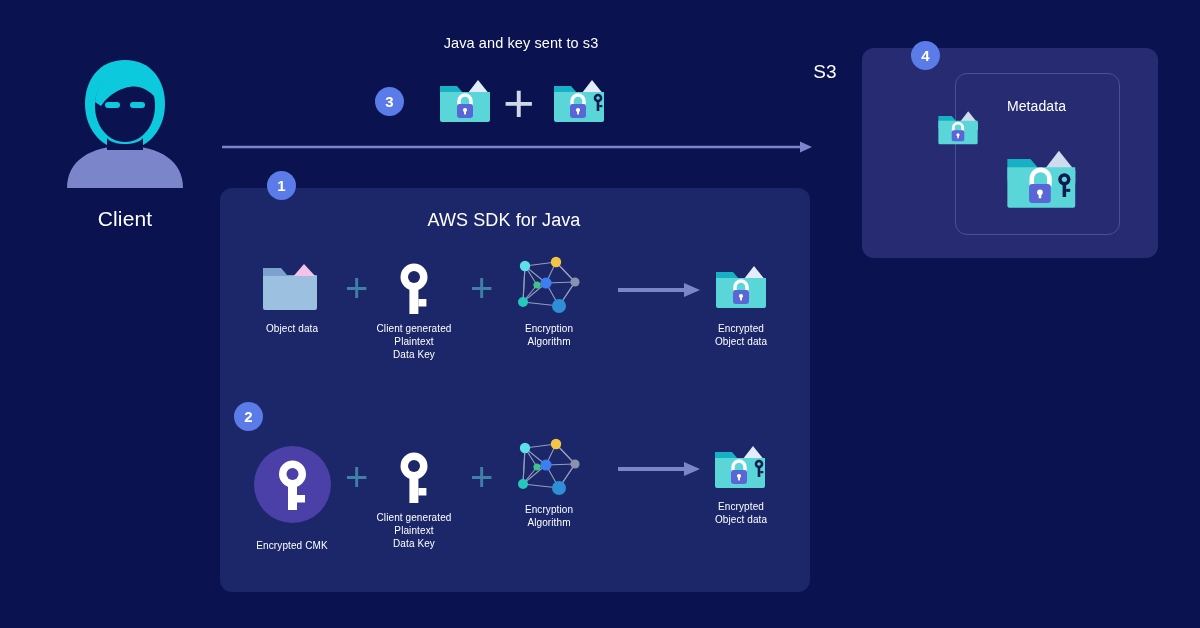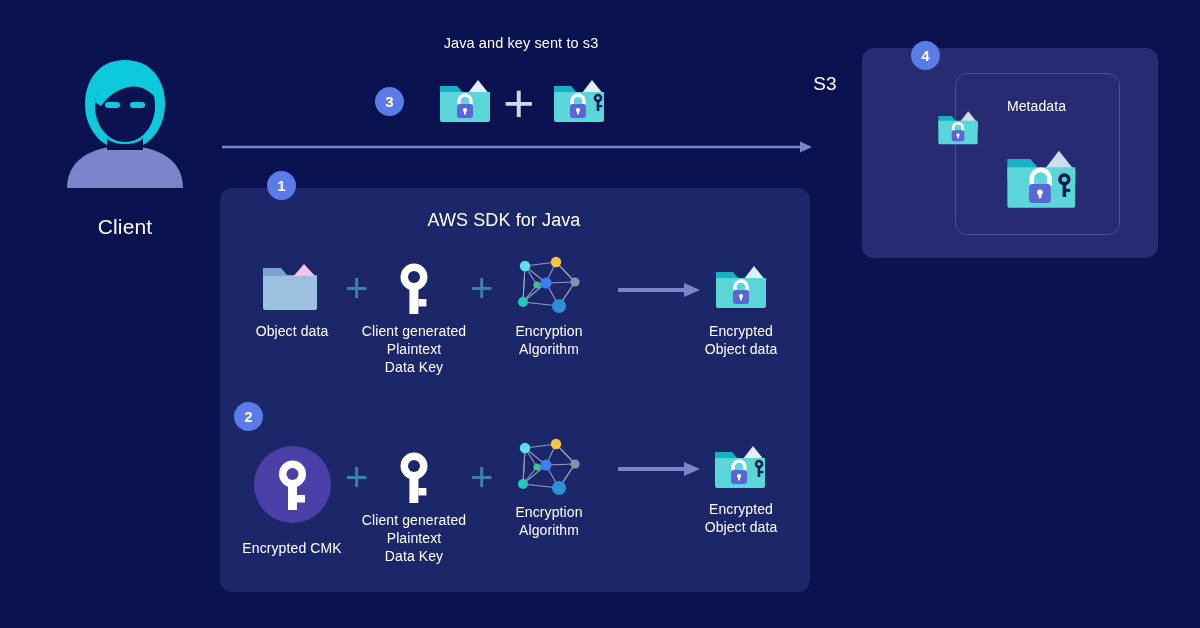--- a/index.html
+++ b/index.html
@@ -31,21 +31,21 @@
     text-align: center;
     color: #ffffff;
     line-height: 1.28;
     white-space: pre-line;
     letter-spacing: .1px;
   }
   .lbl-client  { font-size: 21px; }
   .lbl-s3      { font-size: 19px; }
   .lbl-top     { font-size: 14.5px; }
   .lbl-sdk     { font-size: 18px; }
-  .lbl-item    { font-size: 14px; }
+  .lbl-item    { font-size: 10px; }
   .lbl-meta    { font-size: 14px; }
 
   
   .sdk-box {
     position: absolute;
     left: 220px; top: 188px;
     width: 590px; height: 404px;
     background: #1b2769;
     border-radius: 12px;
   }
@@ -113,21 +113,21 @@
       <path d="M62 14 C43 14 32 29 32 48 C32 68 45 84 62 84 C79 84 92 68 92 48 C92 29 81 14 62 14 Z" fill="#0a1350"></path>
 
       <path d="M32 44 C34 24 46 12 62 12 C78 12 90 22 93 40 C84 30 74 26 62 30 C52 33 44 39 38 48 Z" fill="#0cc9dd"></path>
 
       <rect x="42" y="44" width="15" height="6" rx="3" fill="#0cc9dd"></rect>
       <rect x="67" y="44" width="15" height="6" rx="3" fill="#0cc9dd"></rect>
 
       <path d="M44 80 C50 88 74 88 80 80 L80 92 L44 92 Z" fill="#0a1350"></path>
     </svg>
   </div>
-  <div class="lbl lbl-client" style="left:35px; top:206px; width:180px;margin-top:8px;">Client</div>
+  <div class="lbl lbl-client" style="left:35px; top:206px; width:180px;">Client</div>
 
   <div class="lbl lbl-top" style="left:371px; top:34px; width:300px;">Java and key sent to s3</div>
 
   <div class="badge" style="left:375px; top:87px;">3</div>
 
   <div class="abs" style="left:437px; top:72px;">
     <svg width="56" height="56" viewBox="0 0 56 56">
       <path d="M3 14 h17 l6 7 h27 v9 H3 Z" fill="#17b0c4"></path>
       <path d="M24 30 L41 8 L53 23 L53 32 L24 32 Z" fill="#e3ecfa"></path>
       <path d="M3 20 h50 v28 a2 2 0 0 1 -2 2 H5 a2 2 0 0 1 -2 -2 Z" fill="#5ad6d8"></path>
@@ -158,21 +158,21 @@
     </svg>
   </div>
 
   <div class="abs" style="left:222px; top:140px;">
     <svg width="594" height="14" viewBox="0 0 594 14">
       <line x1="0" y1="7" x2="578" y2="7" stroke="#7b85c9" stroke-width="2.6"></line>
       <path d="M578 1.5 L590 7 L578 12.5 Z" fill="#7b85c9"></path>
     </svg>
   </div>
 
-  <div class="lbl lbl-s3" style="left:775px; top:72px; width:100px;">S3</div>
+  <div class="lbl lbl-s3" style="left:775px; top:60px; width:100px;">S3</div>
 
   <div class="s3-box"></div>
 
   <div class="badge" style="left:911px; top:41px;">4</div>
 
   <div class="meta-box"></div>
   <div class="lbl lbl-meta" style="left:955px; top:98px; width:163px;">Metadata</div>
 
   <div class="abs" style="left:936px; top:105px;">
     <svg width="44" height="44" viewBox="0 0 56 56">

